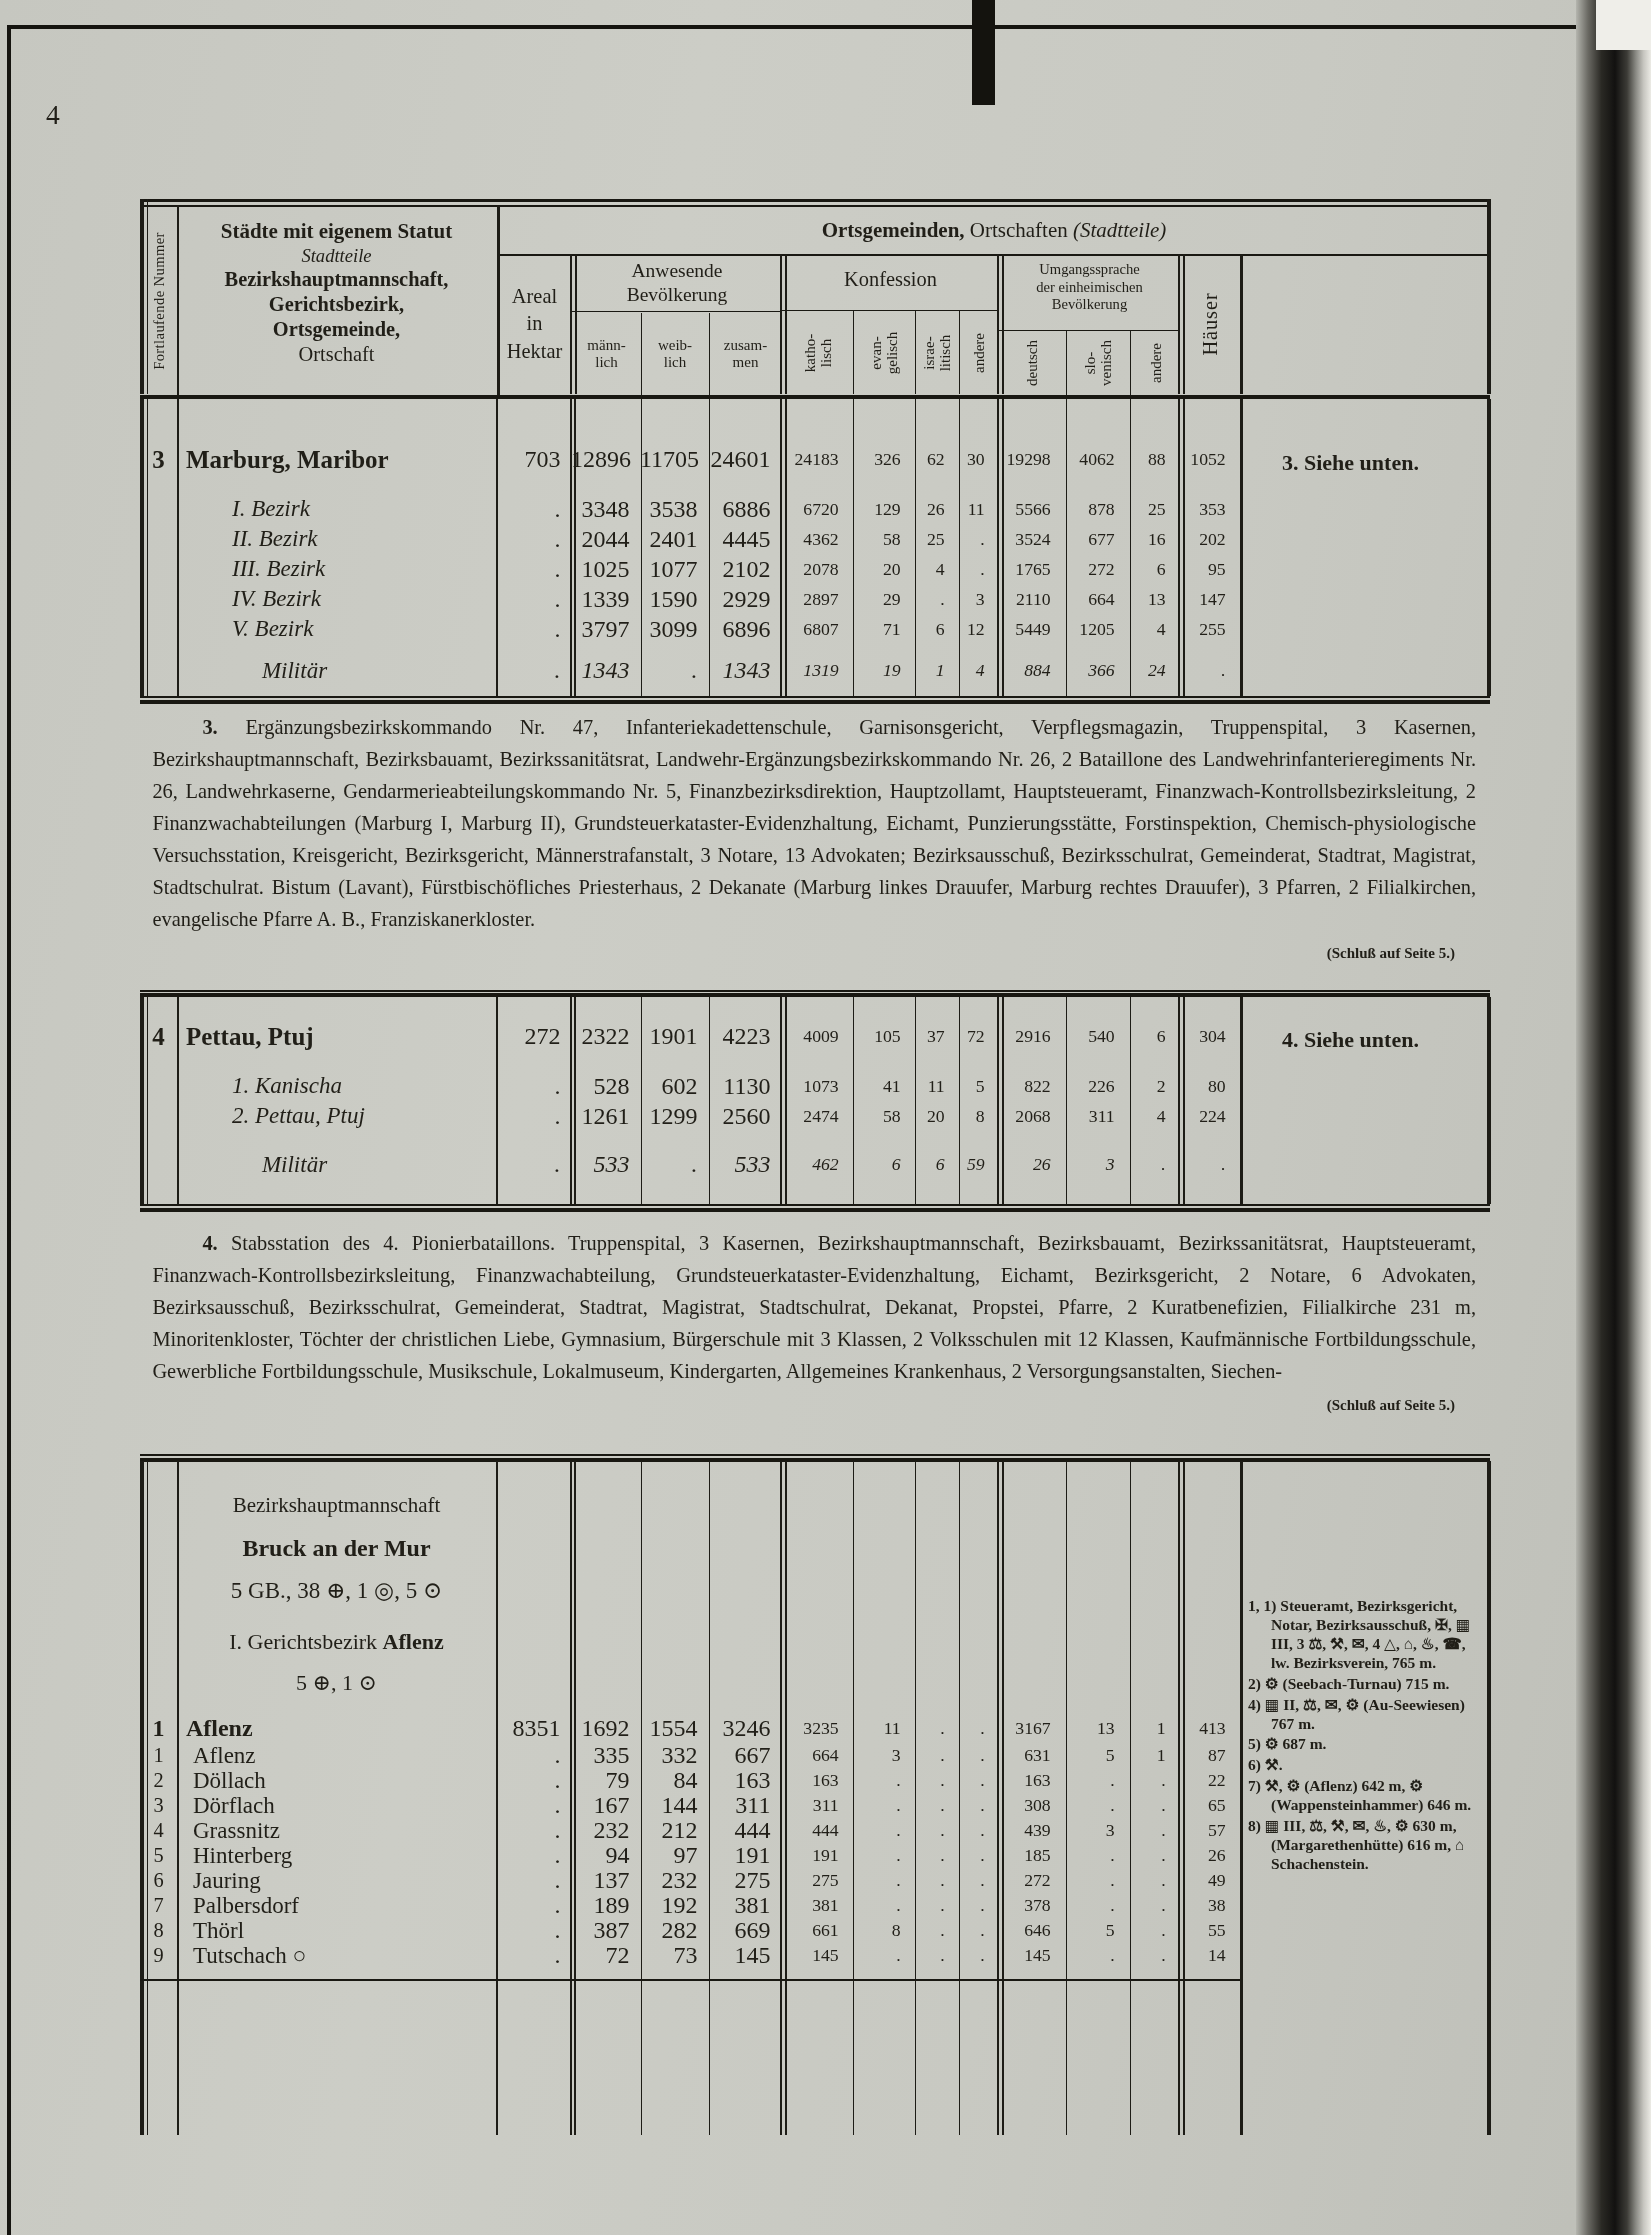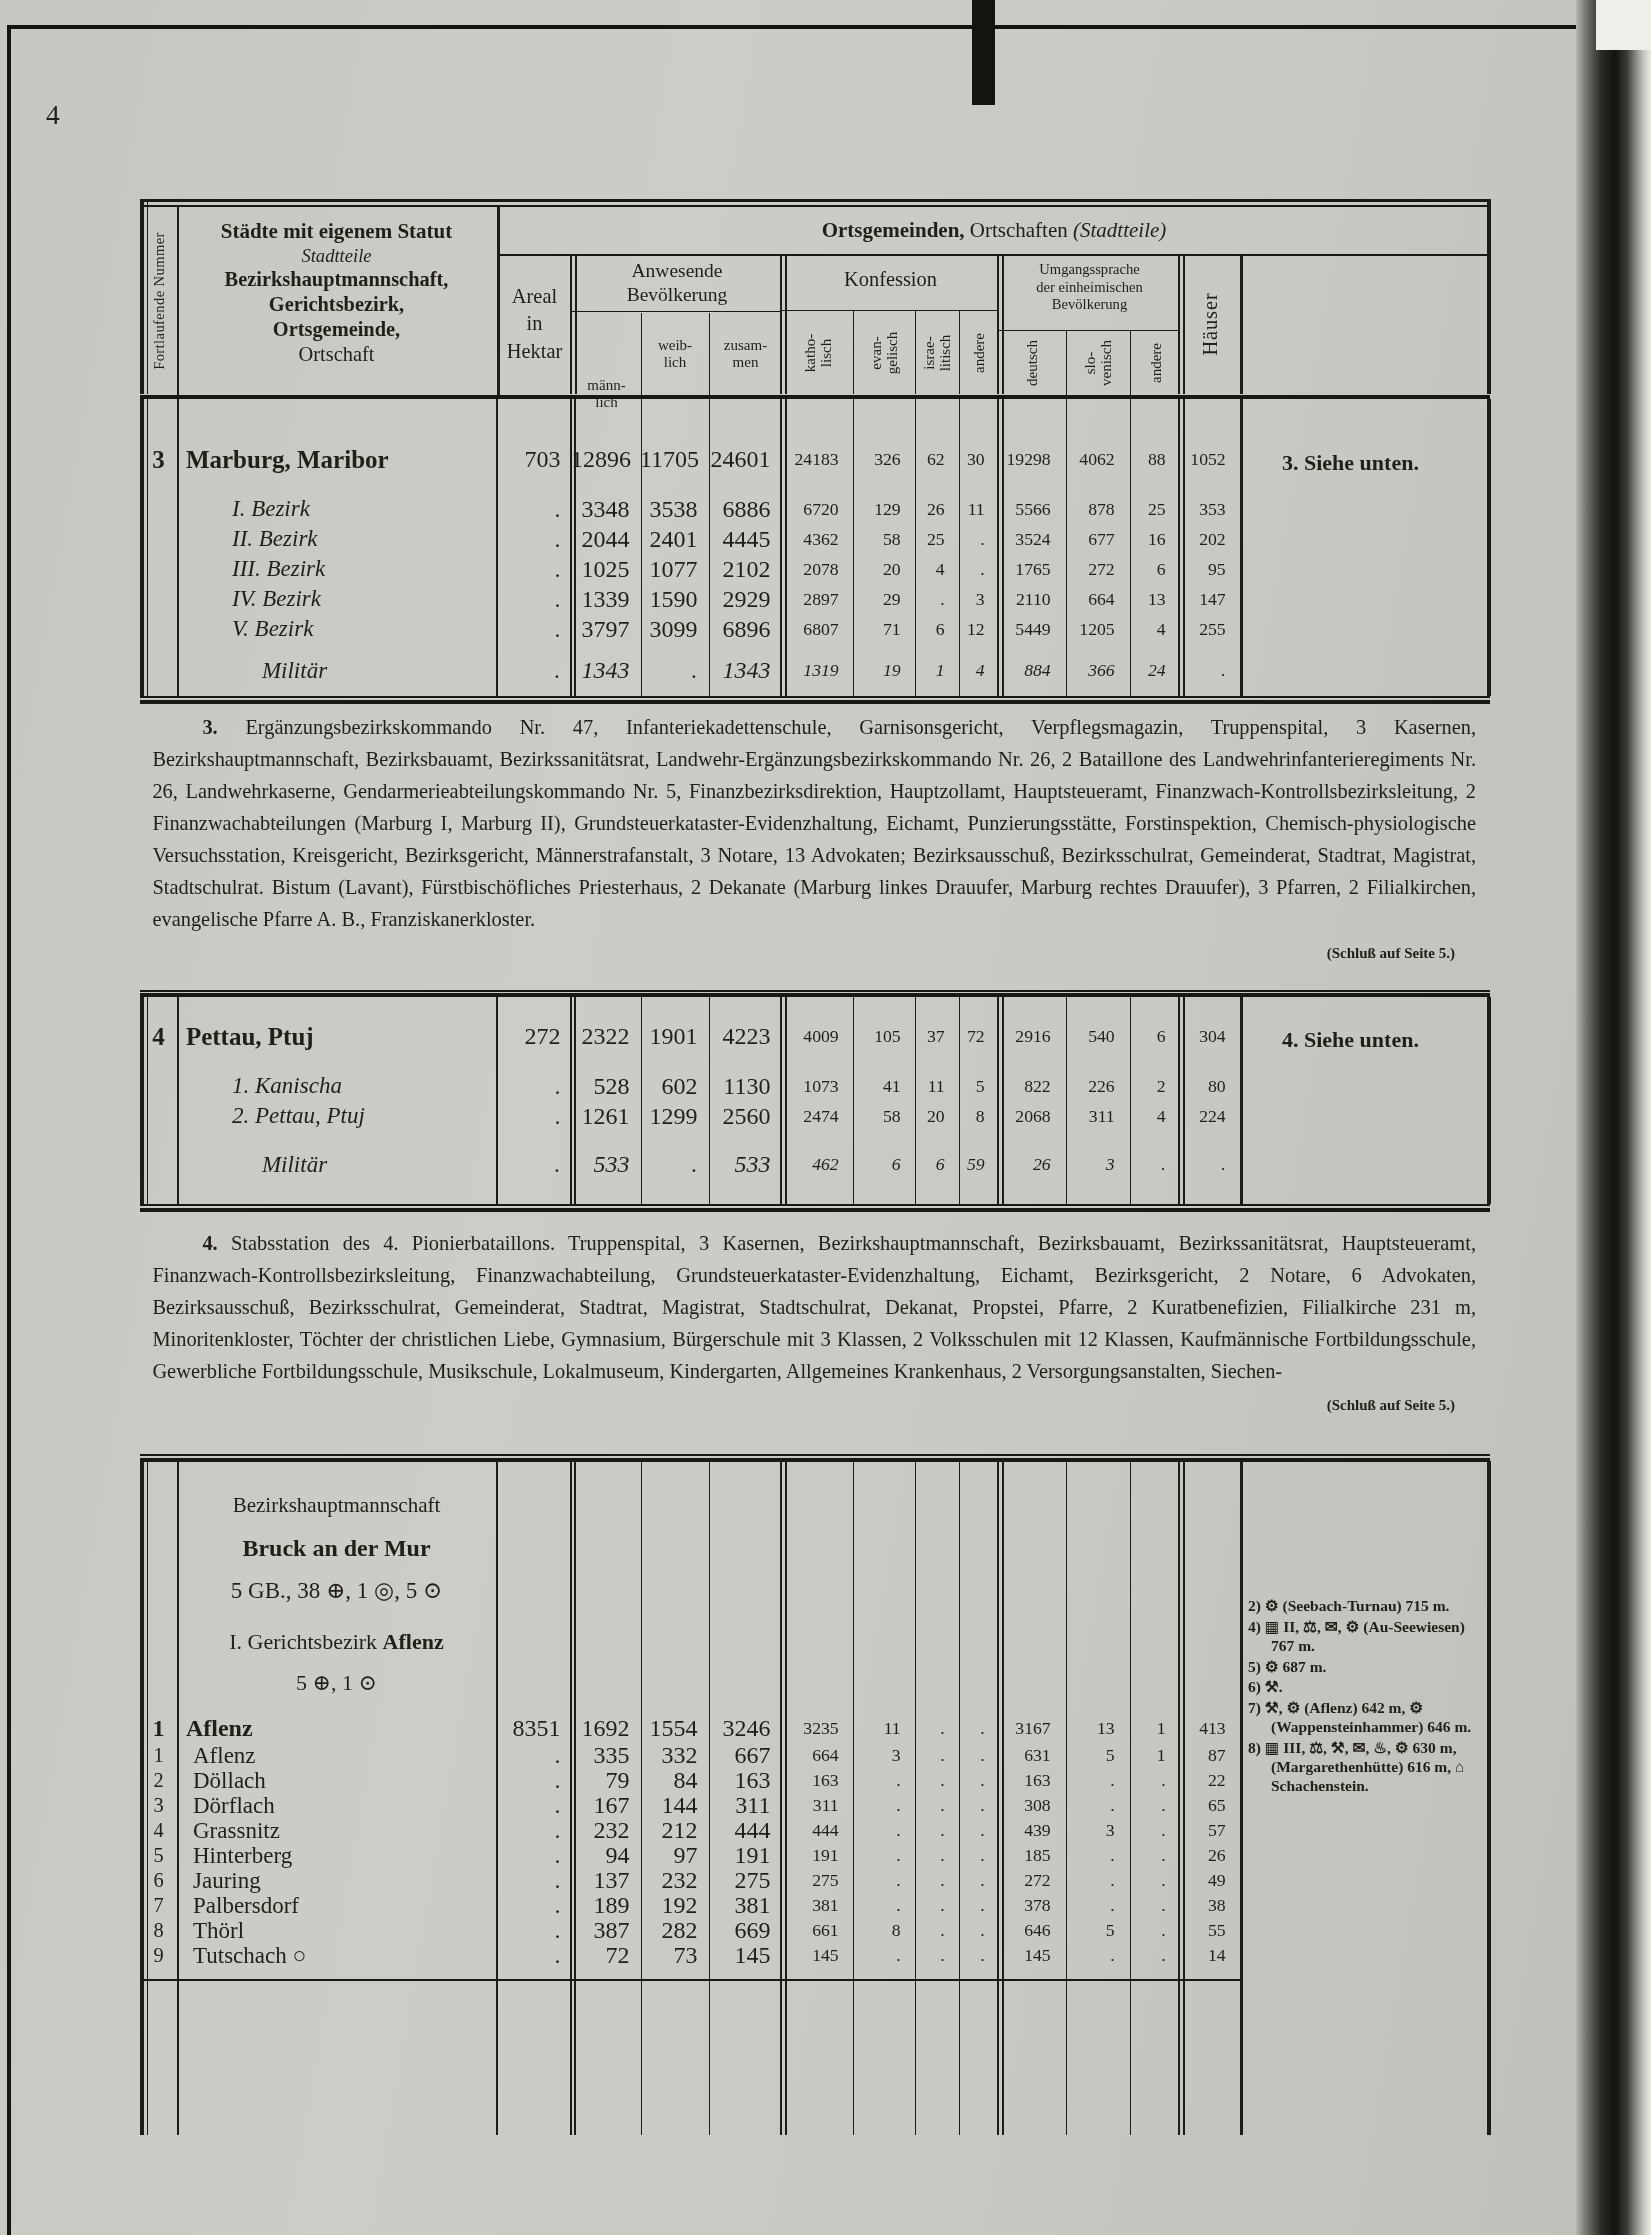--- a/index.html
+++ b/index.html
@@ -121,21 +121,21 @@
   <div class="hc" id="h-span" style="left:497px;top:207px;width:994px;height:48px;"><span class="b">Ortsgemeinden,</span><span> Ortschaften </span><span class="i">(Stadtteile)</span></div>
   <div class="hr" style="left:497px;top:254px;width:994px;height:1.8px;"></div>
 
   <div class="hc pre" id="h-areal" style="left:497px;top:254px;width:75px;height:140px;"><span class="pre">Areal
 in
 Hektar</span></div>
 
   <div class="hc pre" id="h-bev" style="left:572px;top:254px;width:210px;height:56px;"><span class="pre">Anwesende
 Bevölkerung</span></div>
   <div class="hr" style="left:572px;top:311px;width:210px;height:1.3px;"></div>
-  <div class="hc h-sub3" style="left:572px;top:313px;width:69px;height:82px;margin-top:40px;">
+  <div class="hc h-sub3" style="left:572px;top:313px;width:69px;height:82px;">
       <span class="pre">männ-
 lich</span>
     </div>
   <div class="hc h-sub3" style="left:641px;top:313px;width:68px;height:82px;">
       <span class="pre">weib-
 lich</span>
     </div>
   <div class="hc h-sub3" style="left:709px;top:313px;width:73px;height:82px;">
       <span class="pre">zusam-
 men</span>
@@ -676,20 +676,21 @@
         <div class="cell sm">.</div>
         <div class="cell sm">14</div>
         <div class="cell"></div>
       </div>
       </div>
 
     <div class="hr" style="left:0;top:518px;width:1100px;height:1.8px;"></div>
 
     <div id="mnotes">
 
+    <div class="mnote">1, 1) Steueramt, Bezirksgericht, Notar, Bezirksausschuß, ✠, ▦ III, 3 ⚖, ⚒, ✉, 4 △, ⌂, ♨, ☎, lw. Bezirksverein, 765 m.</div>
         <div class="mnote">2) ⚙ (Seebach-Turnau) 715 m.</div>
         <div class="mnote">4) ▦ II, ⚖, ✉, ⚙ (Au-Seewiesen) 767 m.</div>
         <div class="mnote">5) ⚙ 687 m.</div>
         <div class="mnote">6) ⚒.</div>
         <div class="mnote">7) ⚒, ⚙ (Aflenz) 642 m, ⚙ (Wappensteinhammer) 646 m.</div>
         <div class="mnote">8) ▦ III, ⚖, ⚒, ✉, ♨, ⚙ 630 m, (Margarethenhütte) 616 m, ⌂ Schachenstein.</div>
       </div>
   </div>
 
 </div>

